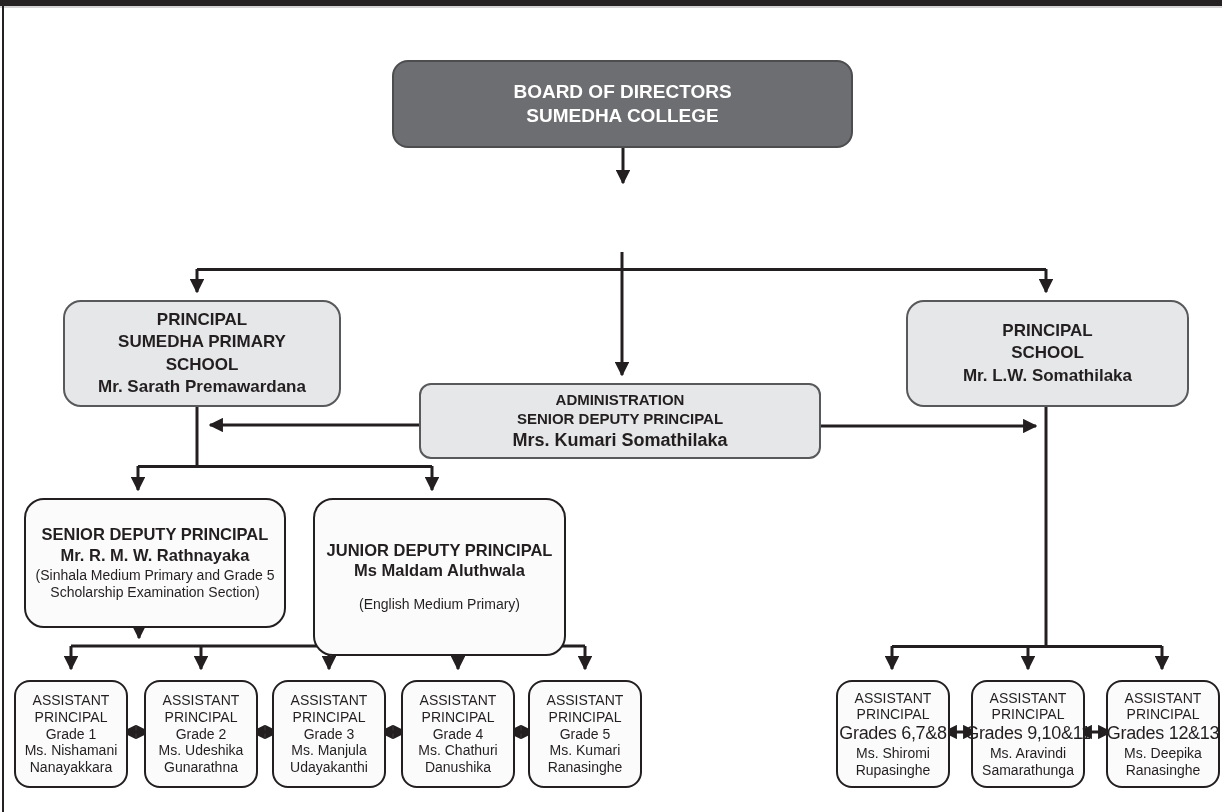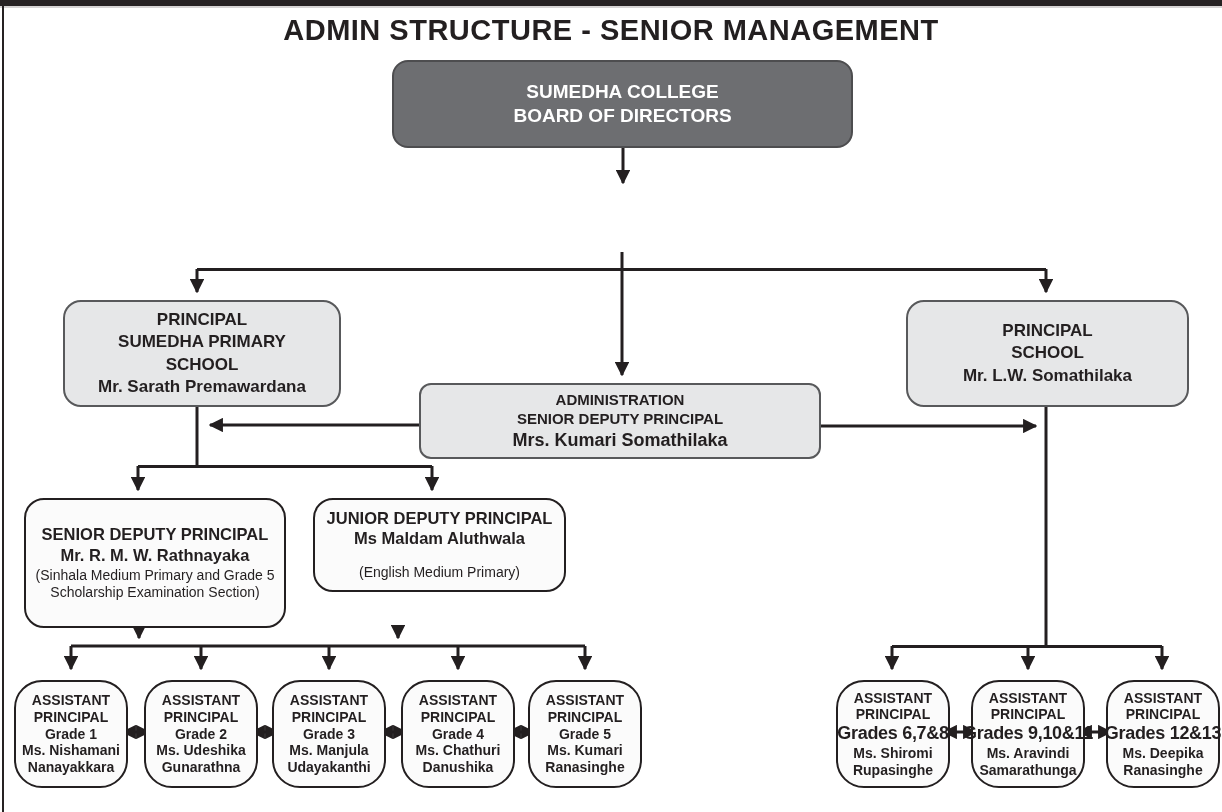--- a/index.html
+++ b/index.html
@@ -35,37 +35,36 @@
   .node.light{background:var(--light-fill);border:2px solid var(--light-border);}
   .node.plain{background:var(--plain-fill);border:2px solid var(--ink);}
 
   .b-board{left:392px;top:60px;width:461px;height:88px;font-size:19px;font-weight:bold;border-radius:16px;}
   .b-working{left:453px;top:192px;width:337px;height:60px;font-size:20px;font-weight:bold;border-radius:12px;}
   .b-principal-l{left:63px;top:300px;width:278px;height:107px;font-size:17px;font-weight:bold;border-radius:18px;line-height:1.3;}
   .b-principal-r{left:906px;top:300px;width:283px;height:107px;font-size:17px;font-weight:bold;border-radius:18px;line-height:1.3;}
   .b-admin{left:419px;top:383px;width:402px;height:76px;font-size:15px;font-weight:bold;border-radius:12px;line-height:1.3;}
   .b-admin .big{font-size:18px;}
   .b-deputy-sr{left:24px;top:498px;width:262px;height:130px;border-radius:20px;}
-  .b-deputy-jr{left:313px;top:498px;width:253px;height:94px;border-radius:20px;}
+  .b-deputy-jr{left:313px;top:498px;width:253px;height:158px;border-radius:20px;}
   .deputy-title,.deputy-name{font-size:16.5px;font-weight:bold;line-height:1.22;}
   .deputy-note{font-size:14px;font-weight:normal;line-height:1.25;margin-top:2px;}
   .note-gap{margin-top:16px;}
-  .asst{width:114px;height:108px;top:680px;font-size:14px;font-weight:bold;line-height:1.2;border-radius:28px;padding:2px;}
+  .asst{width:114px;height:108px;top:680px;font-size:14px;font-weight:normal;line-height:1.2;border-radius:16px;padding:2px;}
   .a1{left:14px;} .a2{left:144px;} .a3{left:272px;} .a4{left:401px;} .a5{left:528px;}
   .a6{left:836px;} .a7{left:971px;} .a8{left:1106px;}
   .grade-tight{font-size:18px;letter-spacing:-.3px;white-space:nowrap;}
 </style>
 </head>
 <body>
 
 <div class="page">
   <div class="top-bar"></div>
   <div class="left-line"></div>
 
-  <h1 class="title">ADMIN STRUCTURE - SENIOR MANAGEMENT</h1>
 
   <svg class="wires" viewBox="0 0 1222 812">
     <defs>
       <marker id="ah" viewBox="0 0 10 10" refX="9" refY="5" markerWidth="4.8" markerHeight="4.8" orient="auto-start-reverse" markerUnits="strokeWidth">
         <path class="arrowhead" d="M0,0 L10,5 L0,10 Z"></path>
       </marker>
     </defs>
 
     <line x1="623" y1="147" x2="623" y2="183" marker-end="url(#ah)"></line>
 
@@ -101,22 +100,22 @@
     <line x1="123" y1="732" x2="149" y2="732" marker-start="url(#ah)" marker-end="url(#ah)"></line>
     <line x1="252" y1="732" x2="278" y2="732" marker-start="url(#ah)" marker-end="url(#ah)"></line>
     <line x1="380" y1="732" x2="406" y2="732" marker-start="url(#ah)" marker-end="url(#ah)"></line>
     <line x1="508" y1="732" x2="534" y2="732" marker-start="url(#ah)" marker-end="url(#ah)"></line>
 
     <line x1="944" y1="732" x2="976" y2="732" marker-start="url(#ah)" marker-end="url(#ah)"></line>
     <line x1="1079" y1="732" x2="1111" y2="732" marker-start="url(#ah)" marker-end="url(#ah)"></line>
   </svg>
 
   <div class="node dark b-board">
+    <div>BOARD OF DIRECTORS</div>
     <div>SUMEDHA COLLEGE</div>
-    <div>BOARD OF DIRECTORS</div>
   </div>
 
 
   <div class="node light b-principal-l">
     <div>PRINCIPAL</div>
     <div>SUMEDHA PRIMARY</div>
     <div>SCHOOL</div>
     <div>Mr. Sarath Premawardana</div>
   </div>
 

